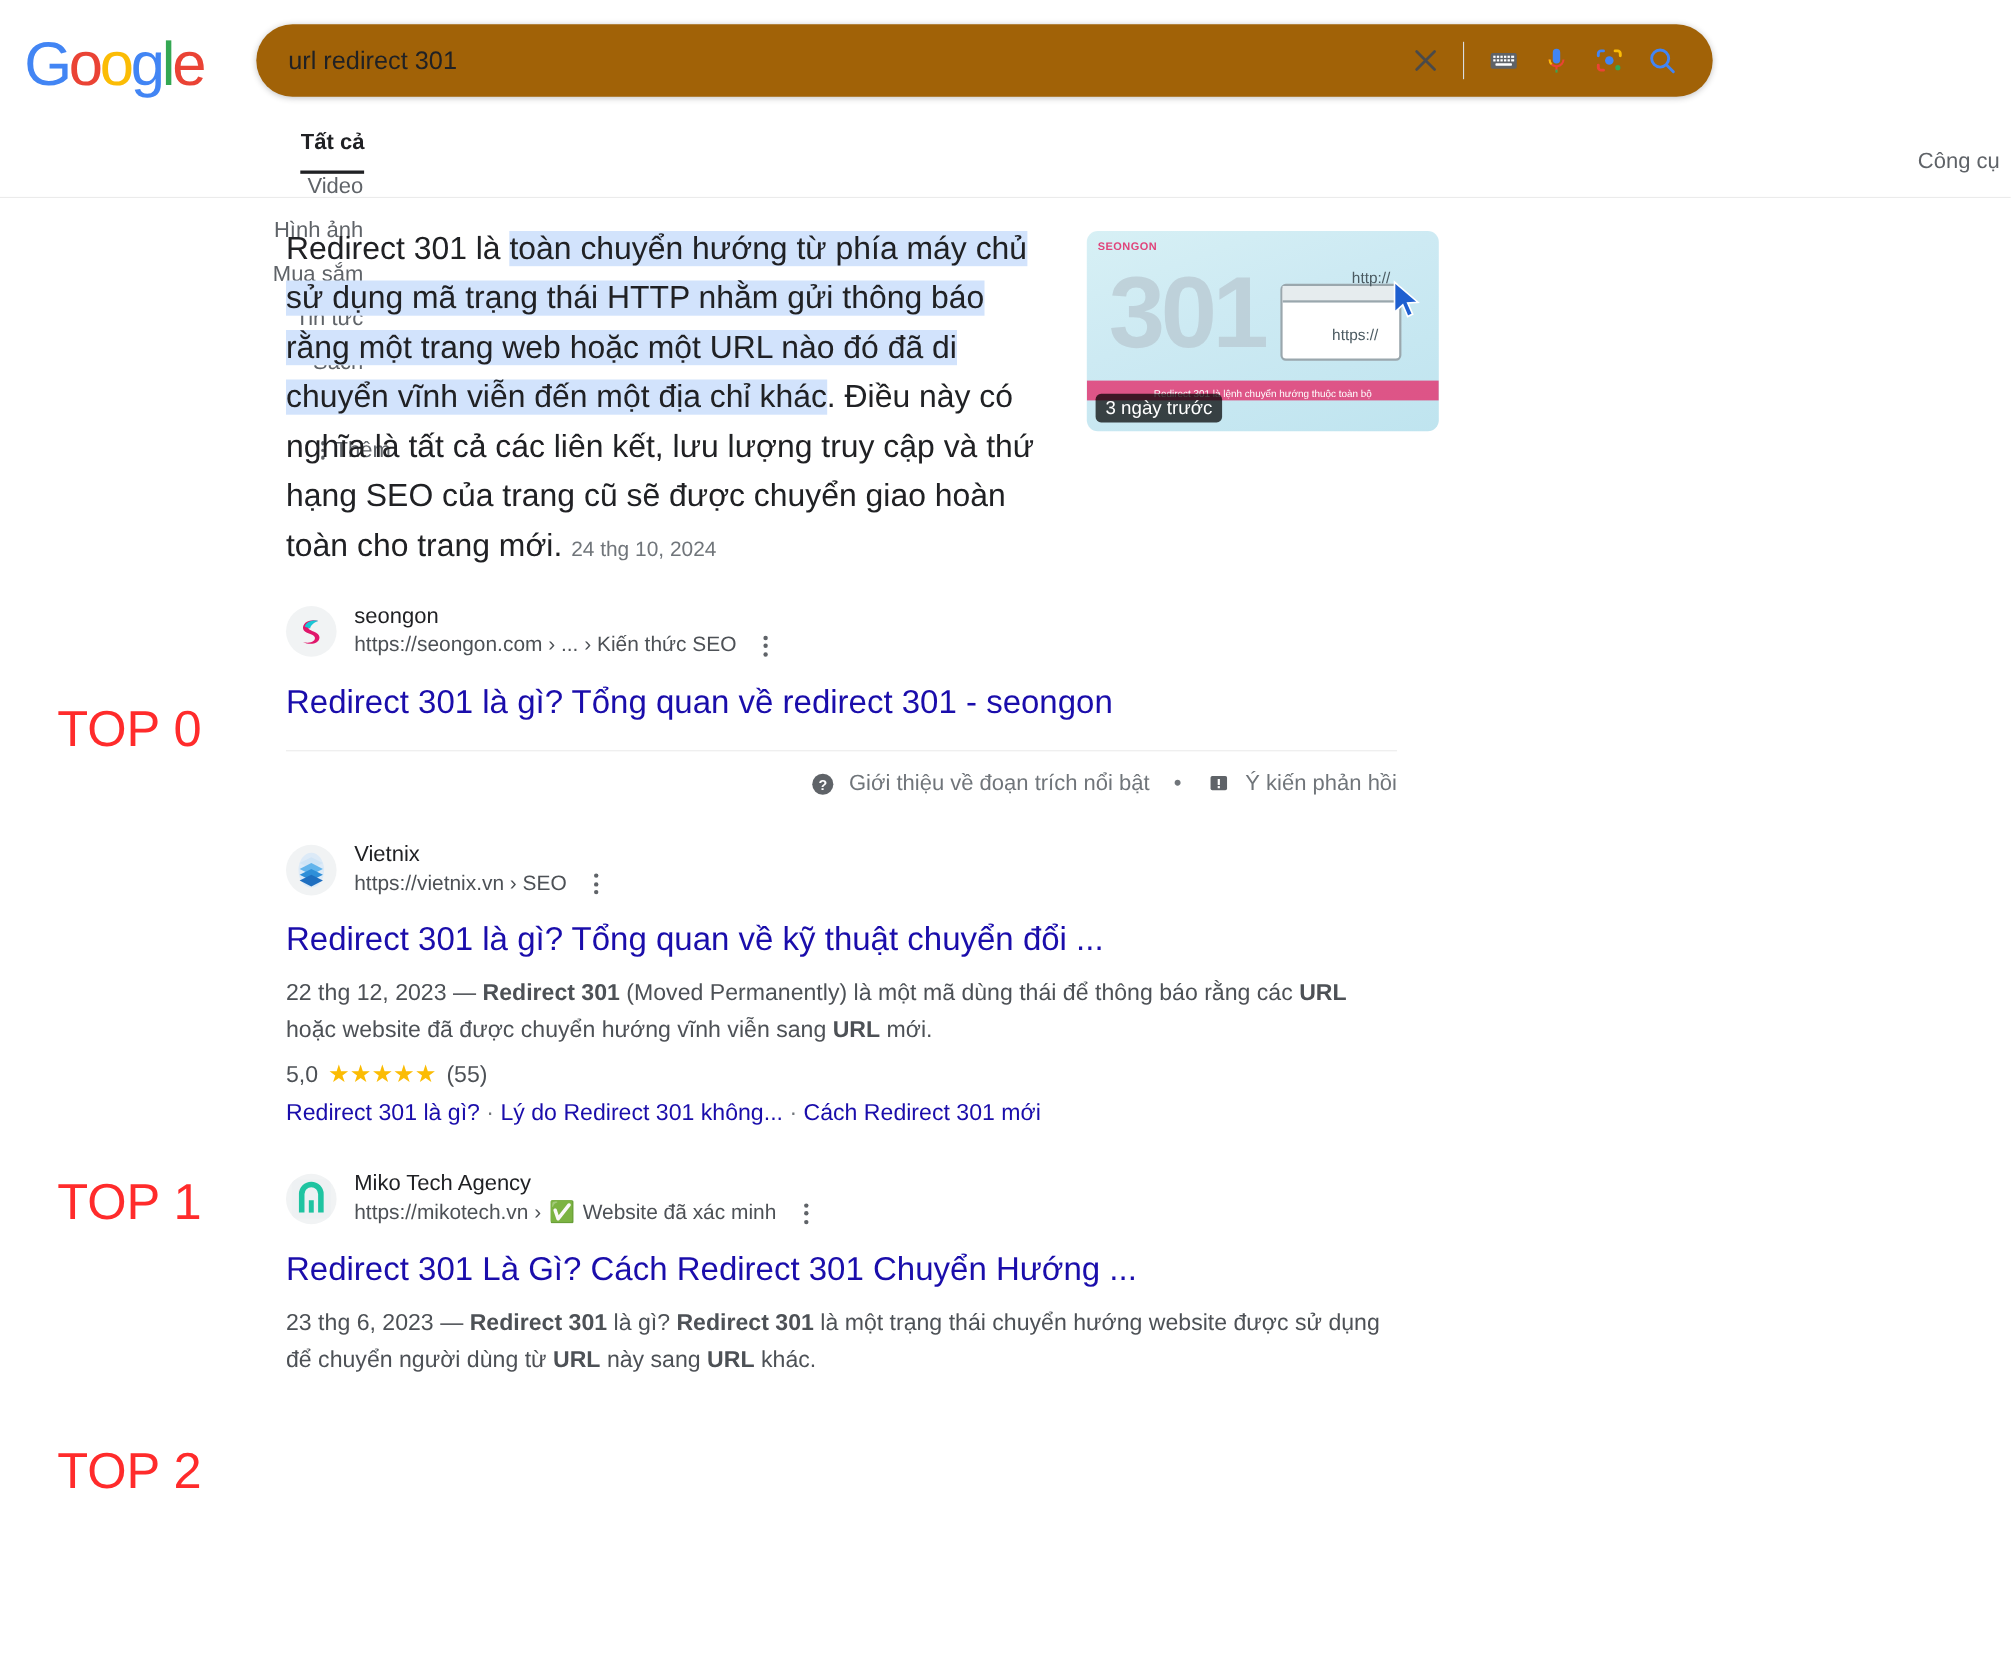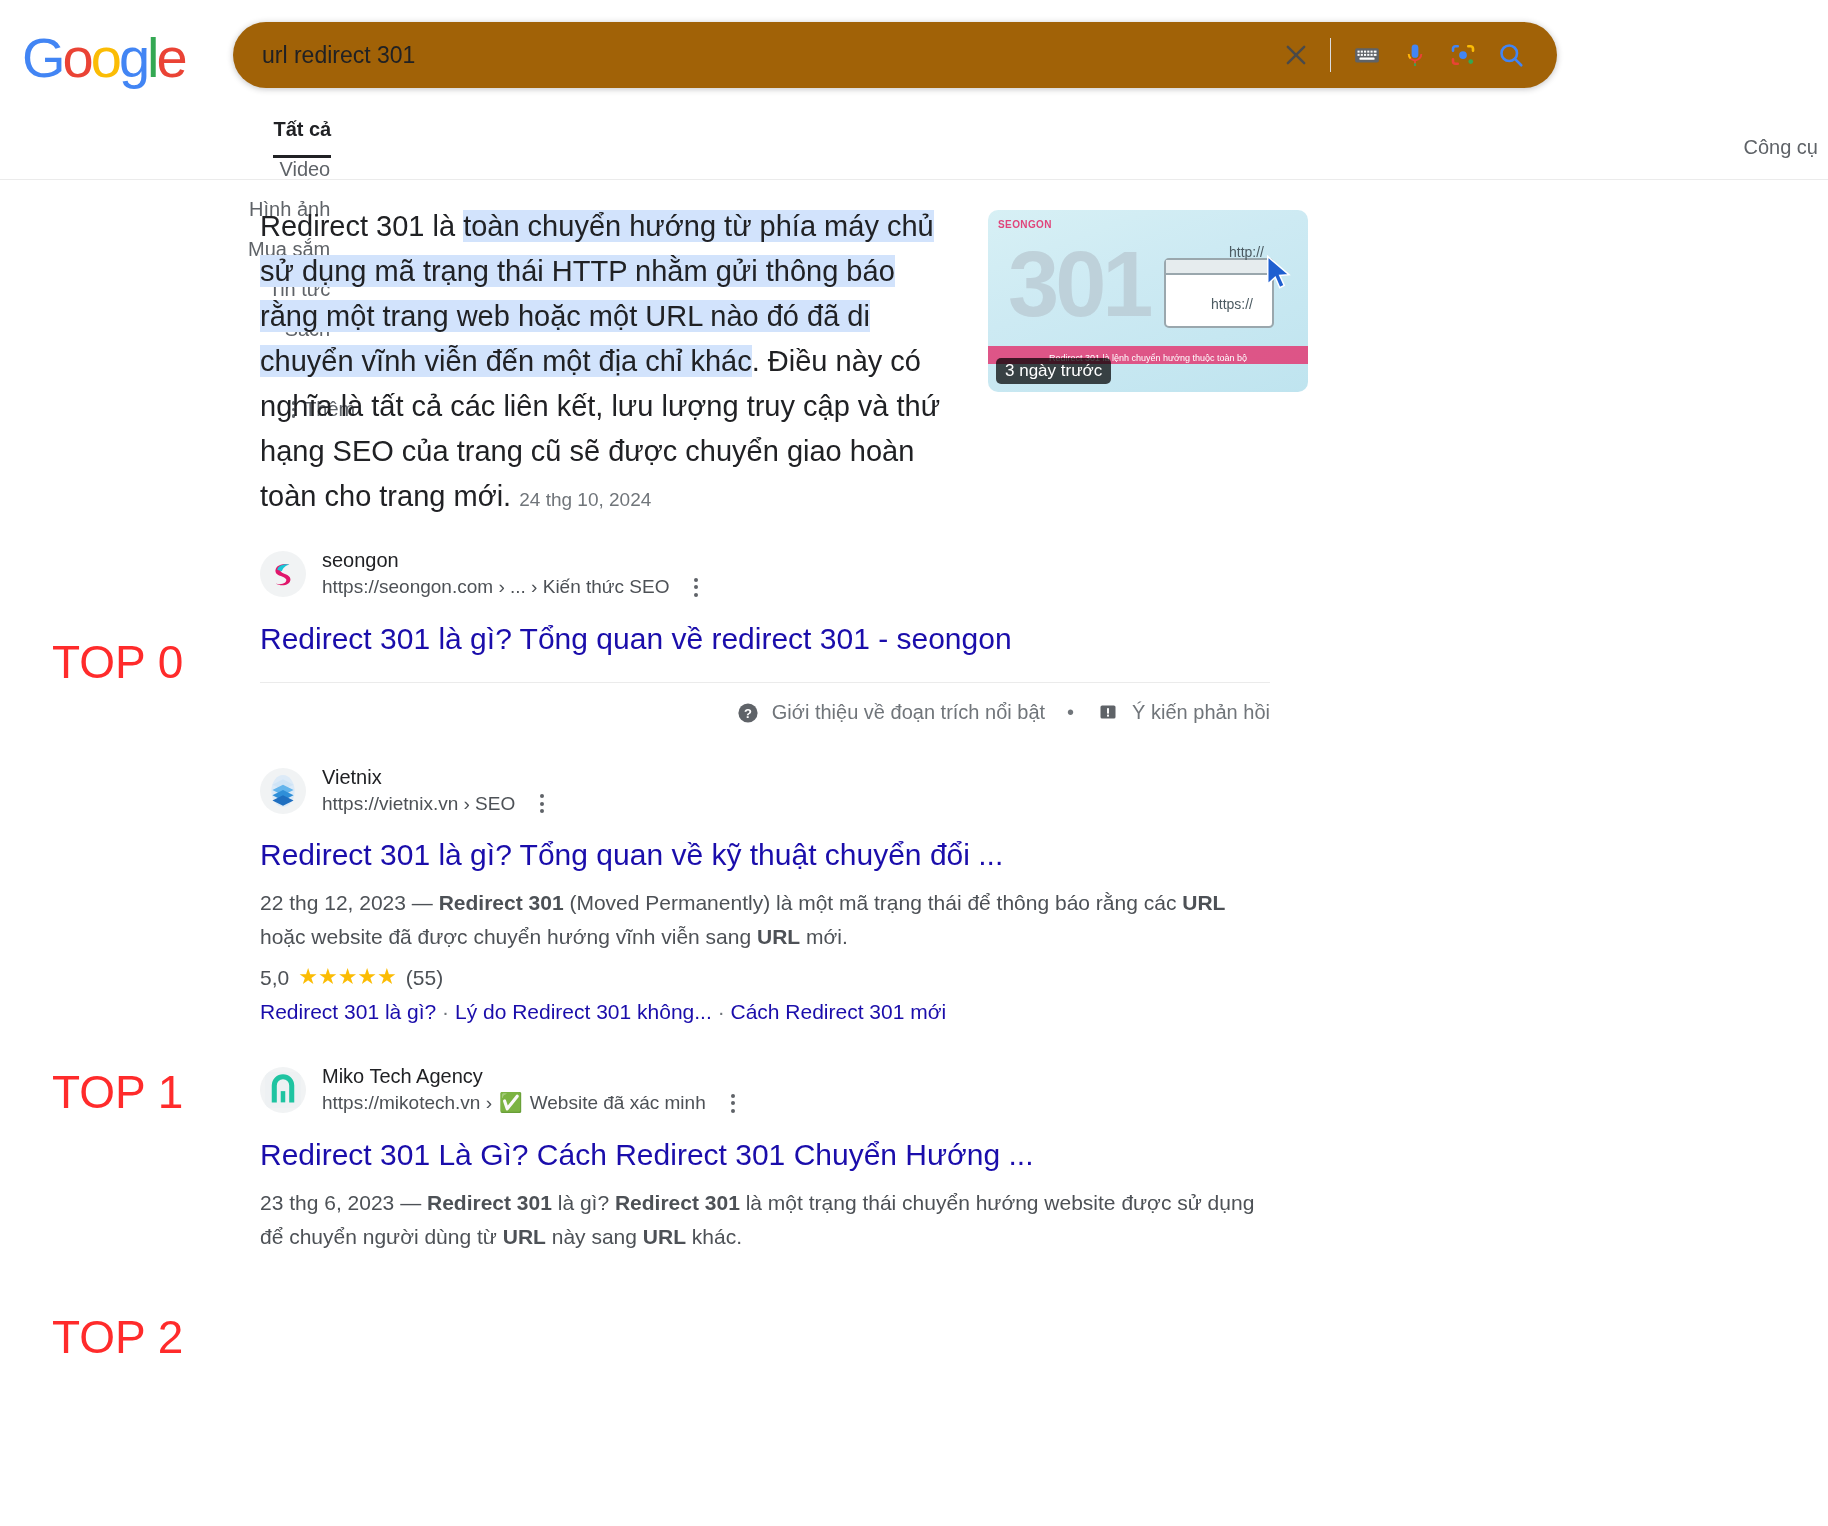--- a/index.html
+++ b/index.html
@@ -309,21 +309,21 @@
             </span>
         </div>
       </div>
     </div>
 
     <div class="res-title">Redirect 301 là gì? Tổng quan về kỹ thuật chuyển đổi ...</div>
 
     <div class="res-snippet">
       <span>22 thg 12, 2023</span>
       <span>—</span>
-      <b>Redirect 301</b><span> (Moved Permanently) là một mã trạng thái để thông báo rằng các </span><b>URL</b><span> hoặc website đã được chuyển hướng vĩnh viễn sang </span><b>URL</b><span> mới.</span>
+      <b>Redirect 301</b><span> (Moved Permanently) là một mã dùng thái để thông báo rằng các </span><b>URL</b><span> hoặc website đã được chuyển hướng vĩnh viễn sang </span><b>URL</b><span> mới.</span>
     </div>
 
     <div class="rating-row">
       <span>5,0</span>
       <span class="stars">★★★★★</span>
       <span>(55)</span>
     </div>
 
     <div class="sitelinks">
       <a>Redirect 301 là gì?</a><span class="sep"> · </span><a>Lý do Redirect 301 không...</a><span class="sep"> · </span><a>Cách Redirect 301 mới</a>

